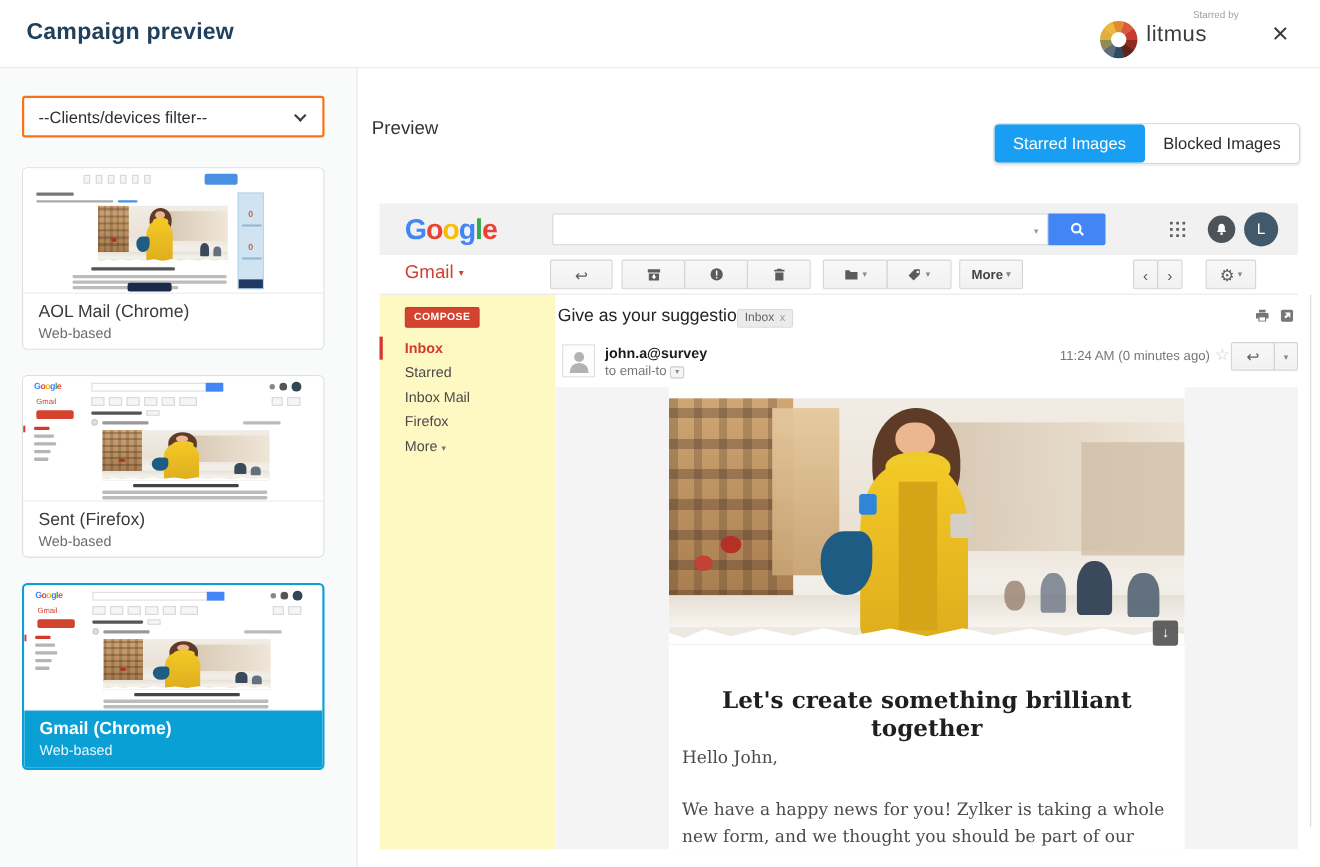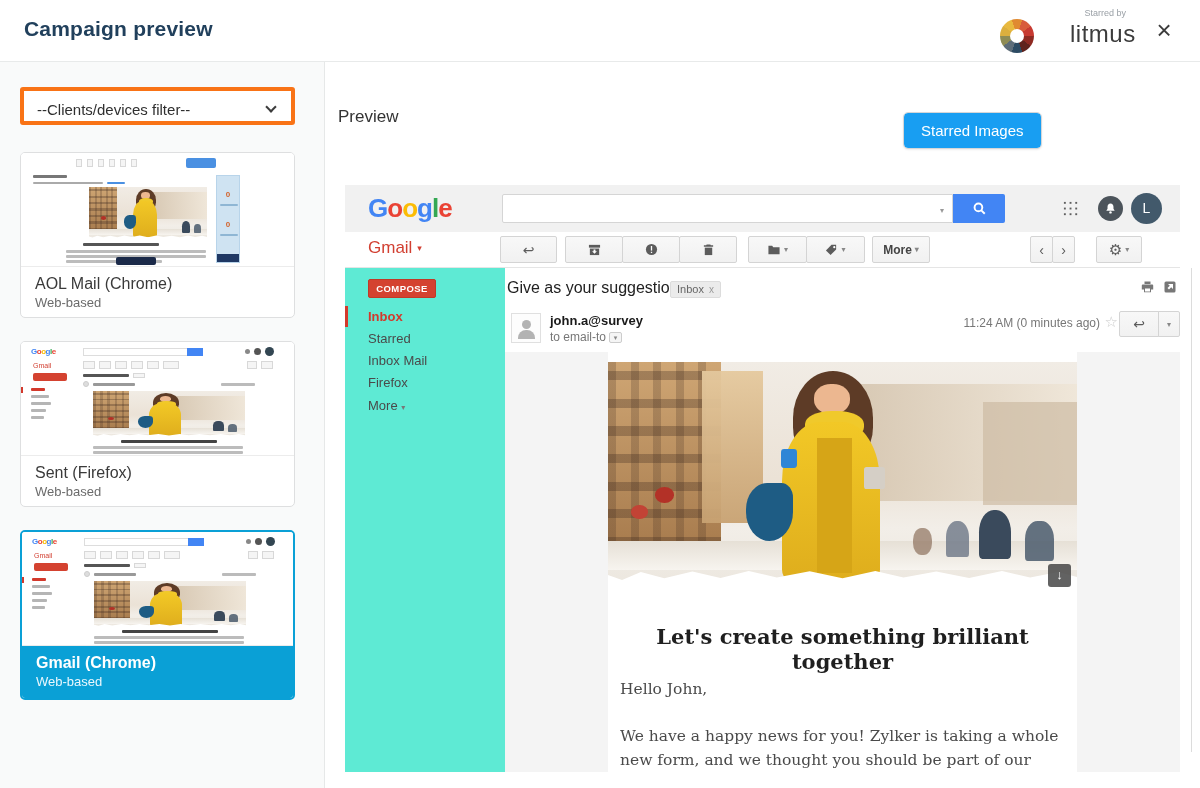--- a/index.html
+++ b/index.html
@@ -12,28 +12,28 @@
     border-bottom:1px solid #e8eaea; z-index:5; }
   .page-title { position:absolute; left:24px; top:17px; font-size:21px; font-weight:700; color:#21405c; letter-spacing:.2px; }
   .litmus { position:absolute; right:70px; top:8px; width:130px; height:48px; }
   .powered-by { position:absolute; right:4px; top:0; font-size:9px; color:#9aa0a6; }
   .wheel { position:absolute; left:0; top:11px; width:34px; height:34px; border-radius:50%;
     background:conic-gradient(from -90deg,#dcaf3e 0 36deg,#e8b93f 36deg 72deg,#e08a31 72deg 108deg,
       #d85b3b 108deg 144deg,#c73a31 144deg 180deg,#8e2a22 180deg 216deg,#5f231d 216deg 252deg,
       #2d4b63 252deg 288deg,#5e6d79 288deg 324deg,#8f8c55 324deg 360deg); }
   .wheel::after { content:""; position:absolute; left:50%; top:50%; width:14px; height:14px;
     transform:translate(-50%,-50%); background:#fff; border-radius:50%; }
-  .brand-word { position:absolute; left:42px; top:12px; font-size:24px; color:#3c3c3c; font-weight:400; letter-spacing:.5px;margin-left:28px; }
+  .brand-word { position:absolute; left:42px; top:12px; font-size:20px; color:#3c3c3c; font-weight:400; letter-spacing:.5px; }
   .close-btn { position:absolute; right:22px; top:16px; width:28px; height:28px; font-size:26px; line-height:28px;
     text-align:center; color:#3c3c3c; cursor:pointer; font-weight:300; }
 
   
   .sidebar { position:absolute; left:0; top:62px; width:325px; height:726px; background:#f9fafa; border-right:1px solid #e6e8e8; }
   .filter { position:absolute; left:20px; top:25px; width:275px; height:38px; background:#fff;
-    border:4px solid #f97316; border-radius:3px; cursor:pointer; }
+    border:2px solid #f97316; border-radius:3px; cursor:pointer; }
   .filter-label { position:absolute; left:13px; top:10px; font-size:15px; color:#2f2f2f; }
   .chev { position:absolute; right:16px; top:12px; width:8px; height:8px;
     border-right:2px solid #3c3c3c; border-bottom:2px solid #3c3c3c; transform:rotate(45deg); }
 
   .client-card { position:absolute; left:20px; width:275px; height:166px; background:#fff;
     border:1px solid #dedfe0; border-radius:5px; overflow:hidden; cursor:pointer; }
   .client-card.selected { border:2px solid #0aa0d6; height:170px; }
   .thumb { position:relative; width:100%; height:114px; background:#fff; border-bottom:1px solid #ececec; overflow:hidden; }
   .card-label { position:relative; padding:8px 0 0 14px; }
   .client-name { font-size:16px; color:#3a3a3a; }
@@ -68,21 +68,21 @@
 
   .g-toolbar { position:absolute; left:0; top:47px; width:835px; height:36px; background:#fff; border-bottom:1px solid #e5e5e5; }
   .g-gmail-label { position:absolute; left:23px; top:6px; font-size:17px; color:#d23f31; }
   .g-gmail-label .dd { font-size:9px; vertical-align:2px; }
   .tbtn { position:absolute; top:4px; height:27px; background:linear-gradient(#f8f8f8,#f1f1f1);
     border:1px solid #d4d4d4; border-radius:2px; display:flex; align-items:center; justify-content:center;
     color:#5c5c5c; gap:3px; }
   .tbtn .dd { font-size:8px; color:#888; }
   .tico { display:block; }
 
-  .g-nav { position:absolute; left:0; top:83px; width:160px; height:504px; background:#5eead4; }
+  .g-nav { position:absolute; left:0; top:83px; width:160px; height:504px; background:#fef9c3; }
   .compose-btn { position:absolute; left:23px; top:11px; width:68px; height:19px; background:#d44230; border:1px solid #c03a28;
     border-radius:2px; color:#fff; font-size:9.5px; font-weight:700; text-align:center; line-height:18px; letter-spacing:.4px; }
   .nav-item { position:absolute; left:23px; font-size:13px; color:#4a4a4a; }
   .nav-item.active { color:#d3392c; font-weight:700; }
   .inbox-bar { position:absolute; left:0; top:38px; width:3px; height:21px; background:#d3392c; }
   .nav-dd { font-size:8px; color:#777; }
 
   .g-content { position:absolute; left:160px; top:83px; width:675px; height:504px; }
   .subject-row { position:absolute; left:0; top:0; width:675px; height:42px; background:#fff; }
   .subject-text { position:absolute; left:2px; top:11px; font-size:16px; color:#222; }
@@ -335,20 +335,21 @@
         <div class="client-name">Gmail (Chrome)</div>
         <div class="client-type">Web-based</div>
       </div>
     </div>
   </div>
 
   <div class="preview-heading">Preview</div>
 
   <div class="toggle-group">
     <div class="toggle-btn active">Starred Images</div>
+    <div class="toggle-btn">Blocked Images</div>
   </div>
 
   <div class="gmail">
 
     <div class="g-header">
       <div class="g-logo"><span class="c-blue">G</span><span class="c-red">o</span><span class="c-yellow">o</span><span class="c-blue">g</span><span class="c-green">l</span><span class="c-red">e</span></div>
       <div class="g-search">
         <span class="g-search-caret">▾</span>
       </div>
       <div class="g-search-btn">

